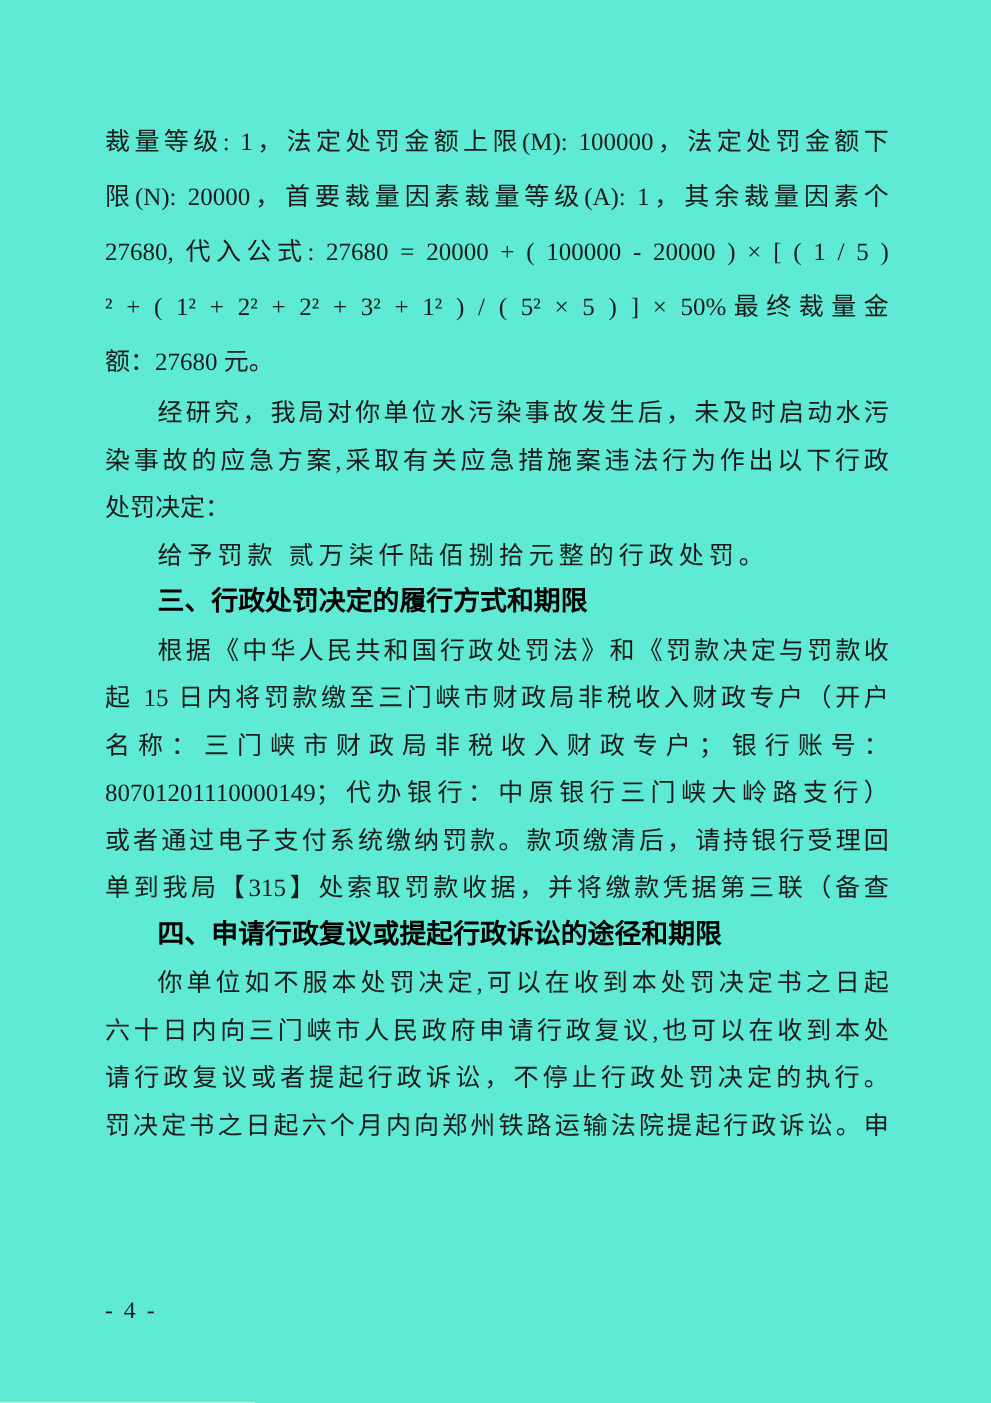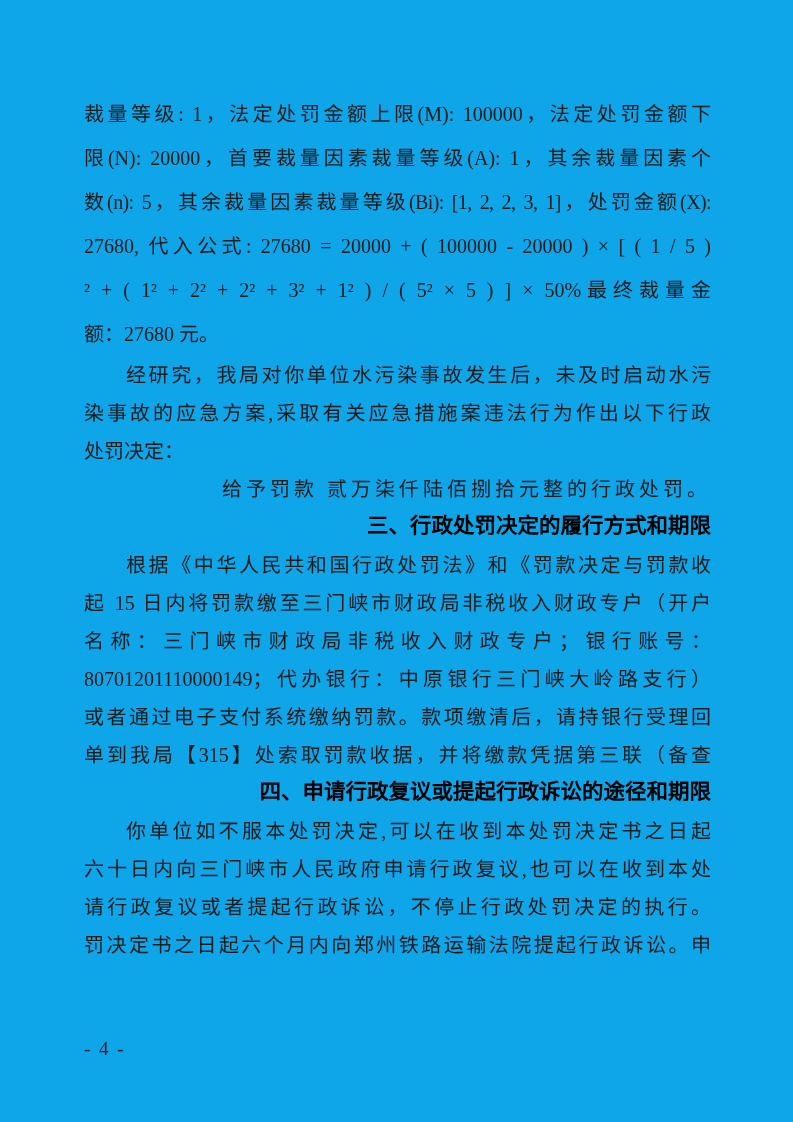--- a/index.html
+++ b/index.html
@@ -4,21 +4,21 @@
 <style>
   html, body {
     margin: 0;
     padding: 0;
     background: #ffffff;
   }
   .page {
     position: relative;
     width: 793px;
     height: 1122px;
-    background: #0ea5e9;
+    background: #5eead4;
     overflow: hidden;
     font-family: "Liberation Serif", "DejaVu Serif", serif;
     color: #1b1b1b;
   }
   .text-block {
     position: absolute;
     left: 84px;
     top: 92px;
     width: 627px;
   }
@@ -26,21 +26,21 @@
     font-size: 20px;
     white-space: nowrap;
   }
   .lh-a { line-height: 44px; }   
   .lh-b { line-height: 38px; }   
   .justify {
     white-space: normal;
     text-align: justify;
     text-align-last: justify;
   }
-  .indent { padding-left: 42px; text-align: right; }
+  .indent { padding-left: 42px; }
   .tight  { letter-spacing: -0.6px; }
   .spaced { letter-spacing: 4px; }
   .heading {
     font-family: Liberation Mono, monospace;
     font-weight: 700;
     font-size: 21.5px;
     color: #000000;
   }
   .page-number {
     position: absolute;
@@ -52,21 +52,20 @@
     color: #1b1b1b;
   }
 </style>
 </head>
 <body>
 
 <div class="page">
   <div class="text-block" id="text-lines">
       <div class="line lh-a justify">裁量等级: 1，法定处罚金额上限(M): 100000，法定处罚金额下</div>
       <div class="line lh-a justify">限(N): 20000，首要裁量因素裁量等级(A): 1，其余裁量因素个</div>
-      <div class="line lh-a justify tight">数(n): 5，其余裁量因素裁量等级(Bi): [1, 2, 2, 3, 1]，处罚金额(X):</div>
       <div class="line lh-a justify">27680, 代入公式: 27680 = 20000 + ( 100000 - 20000 ) × [ ( 1 / 5 )</div>
       <div class="line lh-a justify">² + ( 1² + 2² + 2² + 3² + 1² ) / ( 5² × 5 ) ] × 50%最终裁量金</div>
       <div class="line lh-a">额：27680 元。</div>
       <div class="line lh-b indent justify">经研究，我局对你单位水污染事故发生后，未及时启动水污</div>
       <div class="line lh-b justify">染事故的应急方案,采取有关应急措施案违法行为作出以下行政</div>
       <div class="line lh-b">处罚决定：</div>
       <div class="line lh-b indent spaced">给予罚款 贰万柒仟陆佰捌拾元整的行政处罚。</div>
       <div class="line lh-b heading indent">三、行政处罚决定的履行方式和期限</div>
       <div class="line lh-b indent justify">根据《中华人民共和国行政处罚法》和《罚款决定与罚款收</div>
       <div class="line lh-b justify">起 15 日内将罚款缴至三门峡市财政局非税收入财政专户（开户</div>

